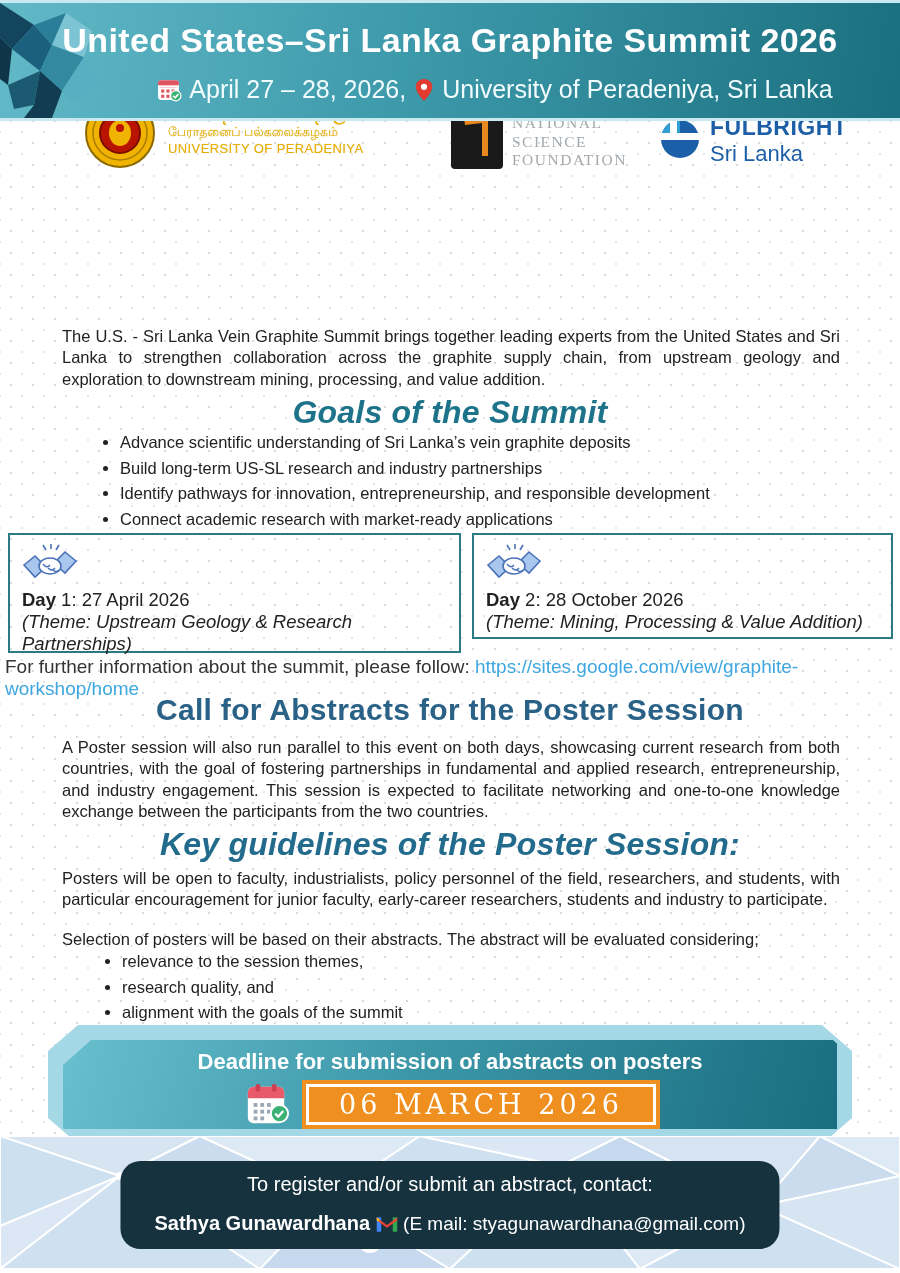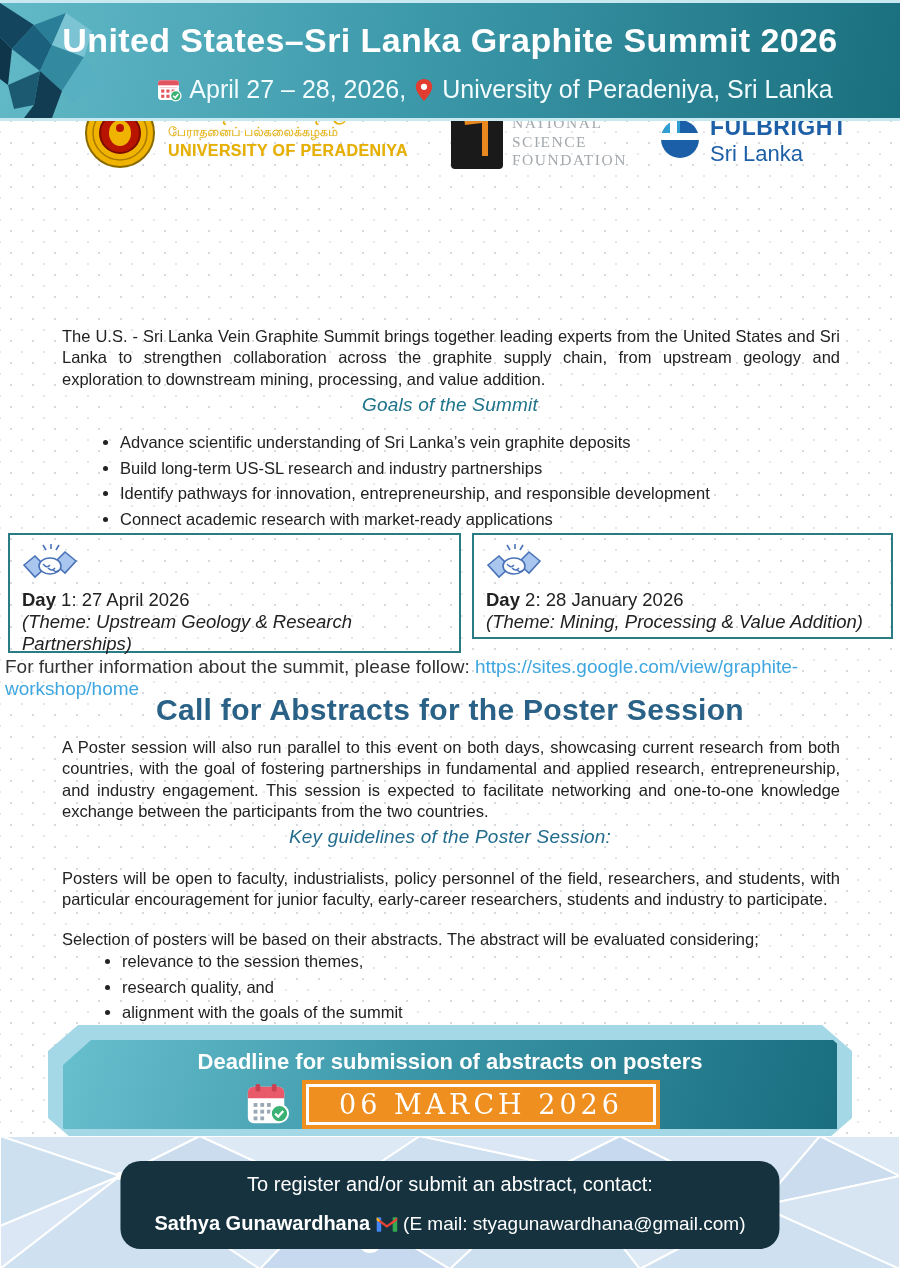--- a/index.html
+++ b/index.html
@@ -12,41 +12,41 @@
   }
   .abs { position:absolute; }
 
   
   .graphite-label { font-size:15px; font-weight:bold; color:#3d464d; letter-spacing:.3px; }
   .paladin-wrap { width:190px; text-align:center; }
   .paladin-label { font-size:10.5px; letter-spacing:3.5px; color:#1c1c1c; margin-top:4px; }
   .uop-text { line-height:1.25; text-shadow:0 0 1px rgba(180,130,0,.35); }
   .uop-sinhala { font-size:17px; font-weight:bold; color:#e6b000; }
   .uop-tamil   { font-size:12.5px; color:#e6b000; }
-  .uop-english { font-size:16px; font-weight:bold; color:#e6b000; letter-spacing:.4px; }
+  .uop-english { font-size:13px; font-weight:normal; color:#e6b000; letter-spacing:.4px; }
   .nsf-wordmark { font-family:"Liberation Serif", serif; color:#a3a9ad; font-size:15.5px; letter-spacing:1.5px; line-height:1.2; }
   .fulbright-text1 { font-size:23px; font-weight:bold; color:#1d5fa7; letter-spacing:.5px; }
   .fulbright-text2 { font-size:22px; color:#1d5fa7; }
   .fulbright-wrap { display:flex; align-items:center; gap:10px; }
 
   
   .banner {
     left:0; top:197; width:900px; height:121px;
     background:linear-gradient(100deg,#62b9c7 0%,#3d9aab 45%,#1a6f7e 100%);
     border-top:3px solid #c9e9f1; border-bottom:3px solid #c9e9f1;
   }
   .banner-title { position:absolute; left:0; right:0; top:18px; text-align:center;
     color:#ffffff; font-size:34px; font-weight:bold; letter-spacing:.4px; }
   .banner-sub { position:absolute; left:90px; right:0; top:72px; display:flex;
     align-items:center; justify-content:center; gap:7px; color:#f2fbfd; font-size:25px; }
   .crystal { position:absolute; left:0; top:0; }
 
   
   .para { font-size:16.5px; color:#222; line-height:1.3; text-align:justify; }
-  .teal-heading { width:100%; text-align:center; font-size:19px; font-weight:normal;
+  .teal-heading { width:100%; text-align:center; font-size:32px; font-weight:bold;
     font-style:italic; color:#1d7389; letter-spacing:.2px; }
   .goal-list, .criteria-list { list-style:disc; font-size:16.5px; color:#222; }
   .goal-list li { margin-bottom:5px; line-height:1.25; }
   .criteria-list li { margin-bottom:5px; line-height:1.25; }
 
   
   .day-box { border:2.5px solid #2b7b84; padding:8px 12px 10px; background:transparent; }
   .day-line { font-size:18.5px; color:#222; }
   .day-theme { font-size:18.5px; font-style:italic; color:#222; }
 
@@ -243,21 +243,21 @@
           <line x1="24" y1="7" x2="21" y2="2"></line>
             <line x1="29" y1="6" x2="29" y2="1"></line>
             <line x1="34" y1="7" x2="37" y2="2"></line>
         </g>
         <polygon points="2,22 13,13 24,24 13,34" fill="#a9c7ee" stroke="#4a72b8" stroke-width="1.6"></polygon>
         <polygon points="54,18 43,9 32,20 43,30" fill="#a9c7ee" stroke="#4a72b8" stroke-width="1.6"></polygon>
         <ellipse cx="28" cy="23" rx="11" ry="8" fill="#ffffff" stroke="#4a72b8" stroke-width="1.6"></ellipse>
         <path d="M21,21 q4,5 7,1 M26,25 q4,4 7,0 M31,27 q3,3 6,0" stroke="#4a72b8" stroke-width="1.4" fill="none"></path>
       </svg>
     </span>
-    <div class="day-line"><b>Day</b>&nbsp;<span>2: 28 January 2026</span></div>
+    <div class="day-line"><b>Day</b>&nbsp;<span>2: 28 October 2026</span></div>
     <div class="day-theme">(Theme: Mining, Processing &amp; Value Addition)</div>
   </div>
 
   <div class="abs call-heading" style="left:0; top:693px;">Call for Abstracts for the Poster Session</div>
 
   <div class="abs info-line" style="left:5px; top:656px; width:895px;">
     <span>For further information about the summit, please follow: </span><a href="#">https://sites.google.com/view/graphite-workshop/home</a>
   </div>
 
   <div class="abs para" style="left:62px; top:737px; width:778px;">A Poster session will also run parallel to this event on both days, showcasing current research from both countries, with the goal of fostering partnerships in fundamental and applied research, entrepreneurship, and industry engagement. This session is expected to facilitate networking and one-to-one knowledge exchange between the participants from the two countries.</div>

